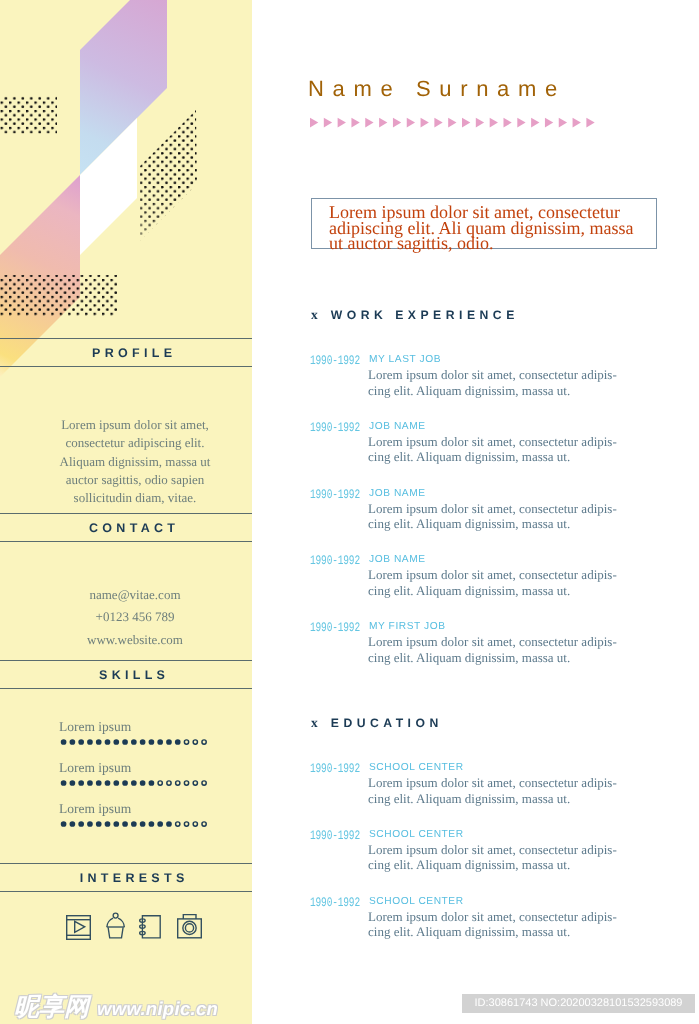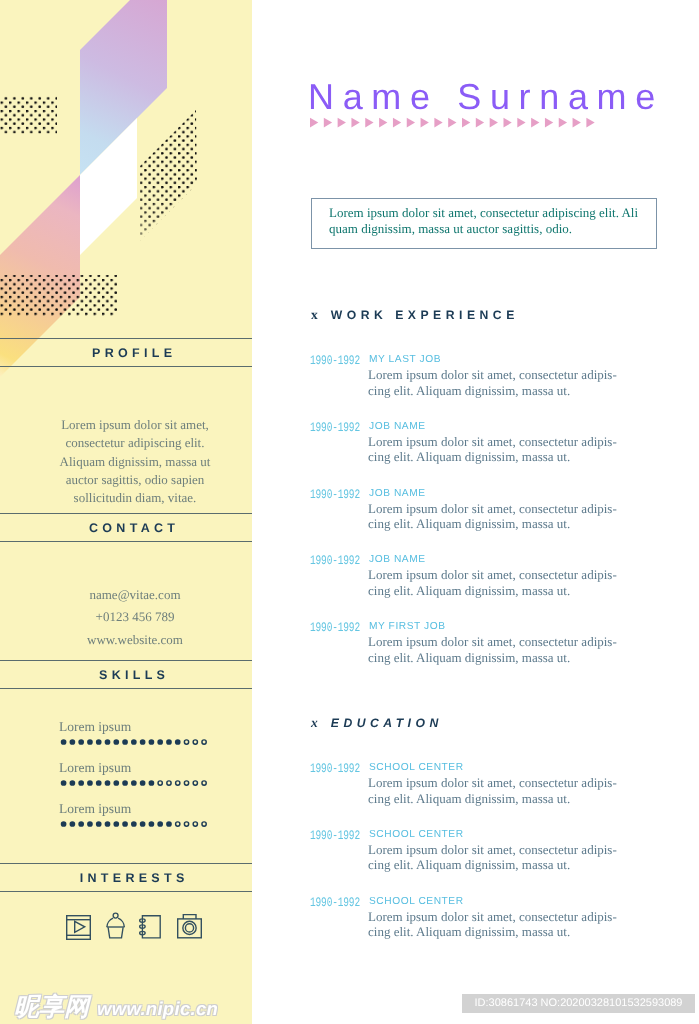--- a/index.html
+++ b/index.html
@@ -22,28 +22,28 @@
       font-size:13.5px;color:#6E7F7C;line-height:14px;}
   .dots{position:absolute;left:58.9px;}
 
   .icons-row{position:absolute;left:0;top:0;width:252px;height:30px;}
   .icons-row > span{position:absolute;top:0;}
   .icons-row svg{display:block;}
 
   
   .main{position:absolute;left:0;top:0;width:699px;height:1024px;}
   .name{position:absolute;left:308px;top:76px;font-family:"Liberation Sans",sans-serif;
-      font-size:36px;font-weight:normal;letter-spacing:8.65px;color:#8b5cf6;white-space:nowrap;}
+      font-size:22px;font-weight:normal;letter-spacing:8.65px;color:#a16207;white-space:nowrap;}
   .tri-row{position:absolute;left:310px;top:116px;}
   .profession{position:absolute;left:308px;top:142px;font-family:"Liberation Sans",sans-serif;
       font-size:11.5px;font-weight:bold;letter-spacing:5.2px;color:#1C3B55;white-space:nowrap;}
   .summary-box{position:absolute;left:311px;top:198px;width:346px;height:51px;
       border:1px solid #7C93A8;box-sizing:border-box;}
   .summary-text{position:absolute;left:329px;top:205px;width:322px;
-      font-family:"Liberation Serif",serif;font-size:13px;line-height:15.6px;color:#0f766e;}
+      font-family:"Liberation Serif",serif;font-size:18px;line-height:15.6px;color:#c2410c;}
 
   .h2{position:absolute;left:311px;font-family:"Liberation Sans",sans-serif;
       font-weight:bold;font-size:12.2px;letter-spacing:4.5px;color:#1C3B55;white-space:nowrap;}
   .h2 .x{font-family:"Liberation Serif",serif;font-weight:bold;font-size:13.5px;letter-spacing:0;position:relative;top:-0.5px;}
 
   .entry{position:absolute;left:310px;width:340px;}
   .entry .date{position:absolute;left:0;top:-1px;font-family:"Liberation Mono",monospace;
       font-size:13px;letter-spacing:-0.2px;color:#65C6E2;white-space:nowrap;
       transform:scaleX(0.73);transform-origin:0 50%;}
   .entry .role{position:absolute;left:59px;top:0;font-family:"Liberation Sans",sans-serif;
@@ -295,21 +295,21 @@
         <div class="entry" style="top: 554.4px;">
           <div class="date">1990-1992</div>
           <div class="role">JOB NAME</div>
           <div class="desc">Lorem ipsum dolor sit amet, consectetur adipis­cing elit. Aliquam dignissim, massa ut.</div>
         </div>
         <div class="entry" style="top: 621.2px;">
           <div class="date">1990-1992</div>
           <div class="role">MY FIRST JOB</div>
           <div class="desc">Lorem ipsum dolor sit amet, consectetur adipis­cing elit. Aliquam dignissim, massa ut.</div>
         </div>
-        <div class="h2" style="top: 715px; font-style: italic;"><span class="x">x</span><span style="letter-spacing:0;display:inline-block;width:13px"></span>EDUCATION</div>
+        <div class="h2" style="top: 715px;"><span class="x">x</span><span style="letter-spacing:0;display:inline-block;width:13px"></span>EDUCATION</div>
         <div class="entry" style="top: 762px;">
           <div class="date">1990-1992</div>
           <div class="role">SCHOOL CENTER</div>
           <div class="desc">Lorem ipsum dolor sit amet, consectetur adipis­cing elit. Aliquam dignissim, massa ut.</div>
         </div>
         <div class="entry" style="top: 828.8px;">
           <div class="date">1990-1992</div>
           <div class="role">SCHOOL CENTER</div>
           <div class="desc">Lorem ipsum dolor sit amet, consectetur adipis­cing elit. Aliquam dignissim, massa ut.</div>
         </div>

